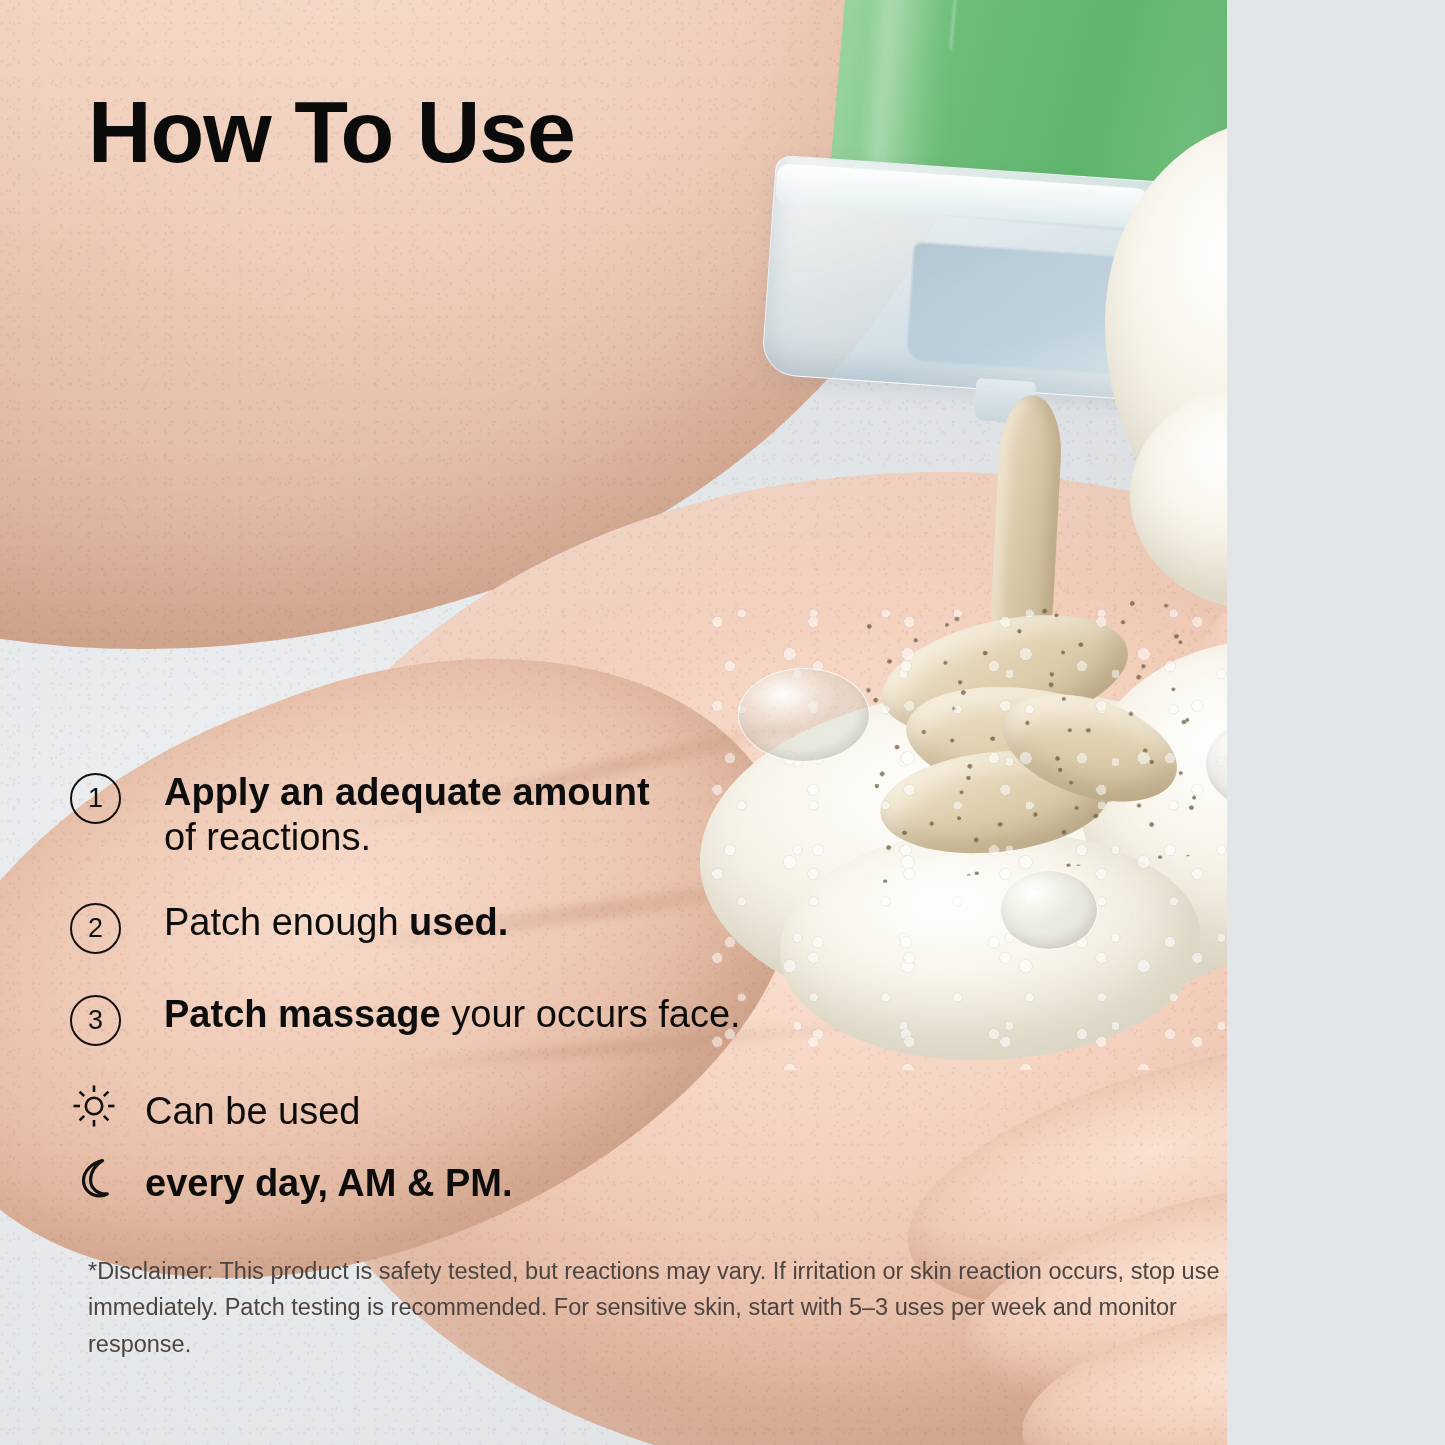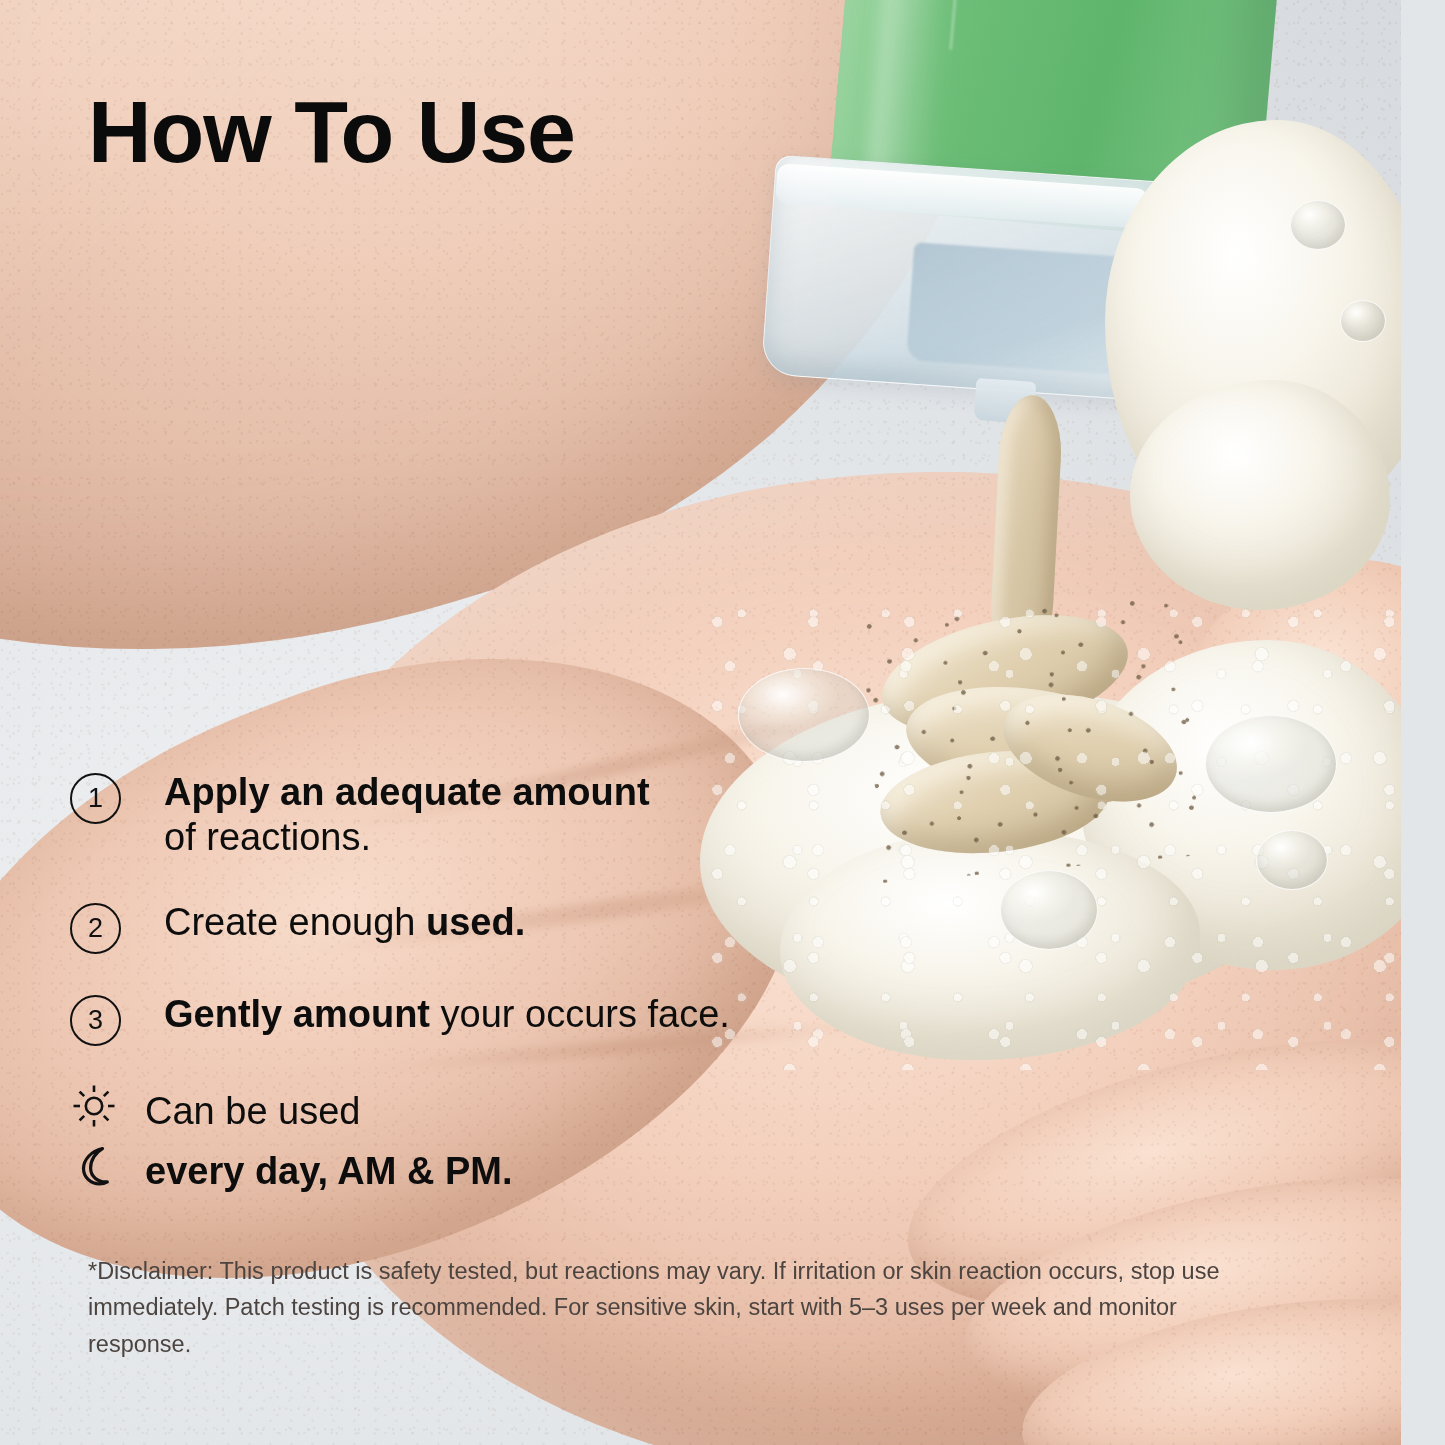--- a/index.html
+++ b/index.html
@@ -1,21 +1,21 @@
 <!DOCTYPE html>
 <html><head>
 <meta charset="utf-8">
 <style>
   html,body{margin:0;padding:0;}
   body{
     width:1445px;height:1445px;overflow:hidden;
     font-family:"Liberation Sans","DejaVu Sans",sans-serif;
     background:#e3e6e9;
   }
-  #stage{position:relative;width:1401px;height:1445px;overflow:hidden;background:#e3e6e9;}
+  #stage{position:relative;width:1227px;height:1445px;overflow:hidden;background:#e3e6e9;}
 
   
   .photo{position:absolute;inset:0;overflow:hidden;}
 
   
   .backdrop{
     position:absolute;inset:0;
     background:
       radial-gradient(120% 90% at 22% 62%, #eef0f2 0%, #e2e5e8 48%, #d6dade 100%);
   }
@@ -203,21 +203,21 @@
   }
   .step-text{
     margin-left:43px;font-size:38px;line-height:1.18;color:#0d0d0d;
   }
   .step-text .b{font-weight:bold;}
   .s1{margin-bottom:40px;}
   .s2{margin-bottom:38px;}
 
   .usage{position:absolute;left:70px;top:1082px;}
   .usage-row{display:flex;align-items:flex-end;}
-  .usage-row + .usage-row{margin-top:12px;}
+  .usage-row + .usage-row{margin-top:24px;}
   .ic{width:48px;min-width:48px;height:48px;display:flex;align-items:center;justify-content:center;}
   .usage-text{margin-left:27px;font-size:38px;color:#0d0d0d;line-height:1;}
   .usage-text.b{font-weight:bold;}
 
   .disclaimer{
     position:absolute;left:88px;top:1253px;width:1190px;
     font-size:23.5px;line-height:1.55;color:#4c4440;
   }
 </style>
 </head>
@@ -285,30 +285,30 @@
           <span class="b">Apply an adequate amount</span><br>
           <span>of reactions.</span>
         </div>
       </div>
     </div>
 
     <div class="step s2">
       <div class="step-row">
         <div class="marker">2</div>
         <div class="step-text">
-          <span>Create enough </span><span class="b">used.</span>
+          <span>Patch enough </span><span class="b">used.</span>
         </div>
       </div>
     </div>
 
     <div class="step">
       <div class="step-row">
         <div class="marker">3</div>
         <div class="step-text">
-          <span class="b">Gently amount</span><span> your occurs face.</span>
+          <span class="b">Patch massage</span><span> your occurs face.</span>
         </div>
       </div>
     </div>
   </div>
 
   <div class="usage">
 
     <div class="usage-row">
       <div class="ic">
         <svg width="46" height="46" viewBox="0 0 46 46" aria-hidden="true">

